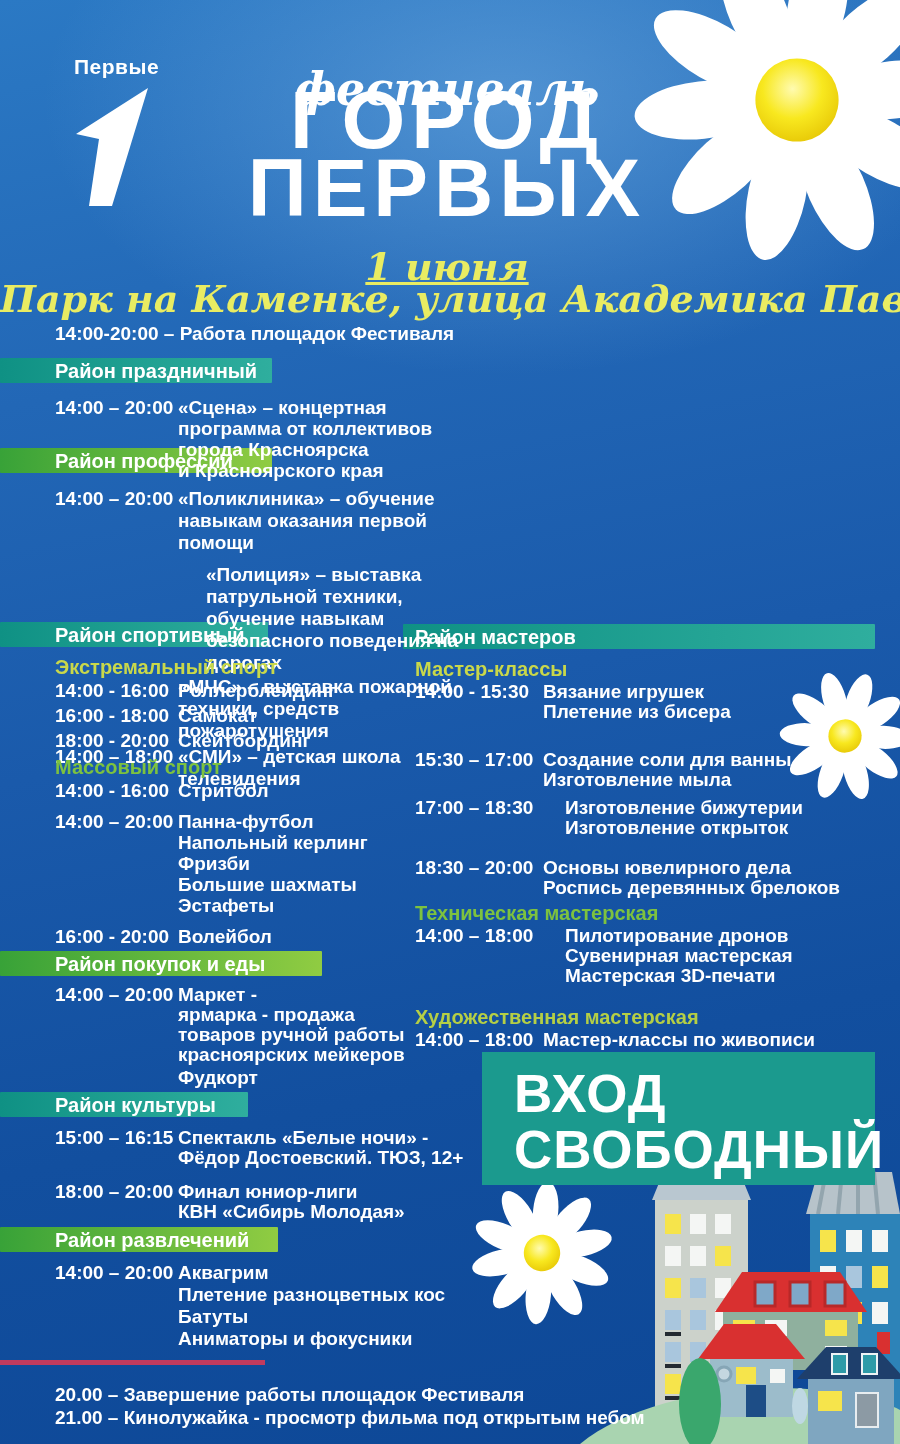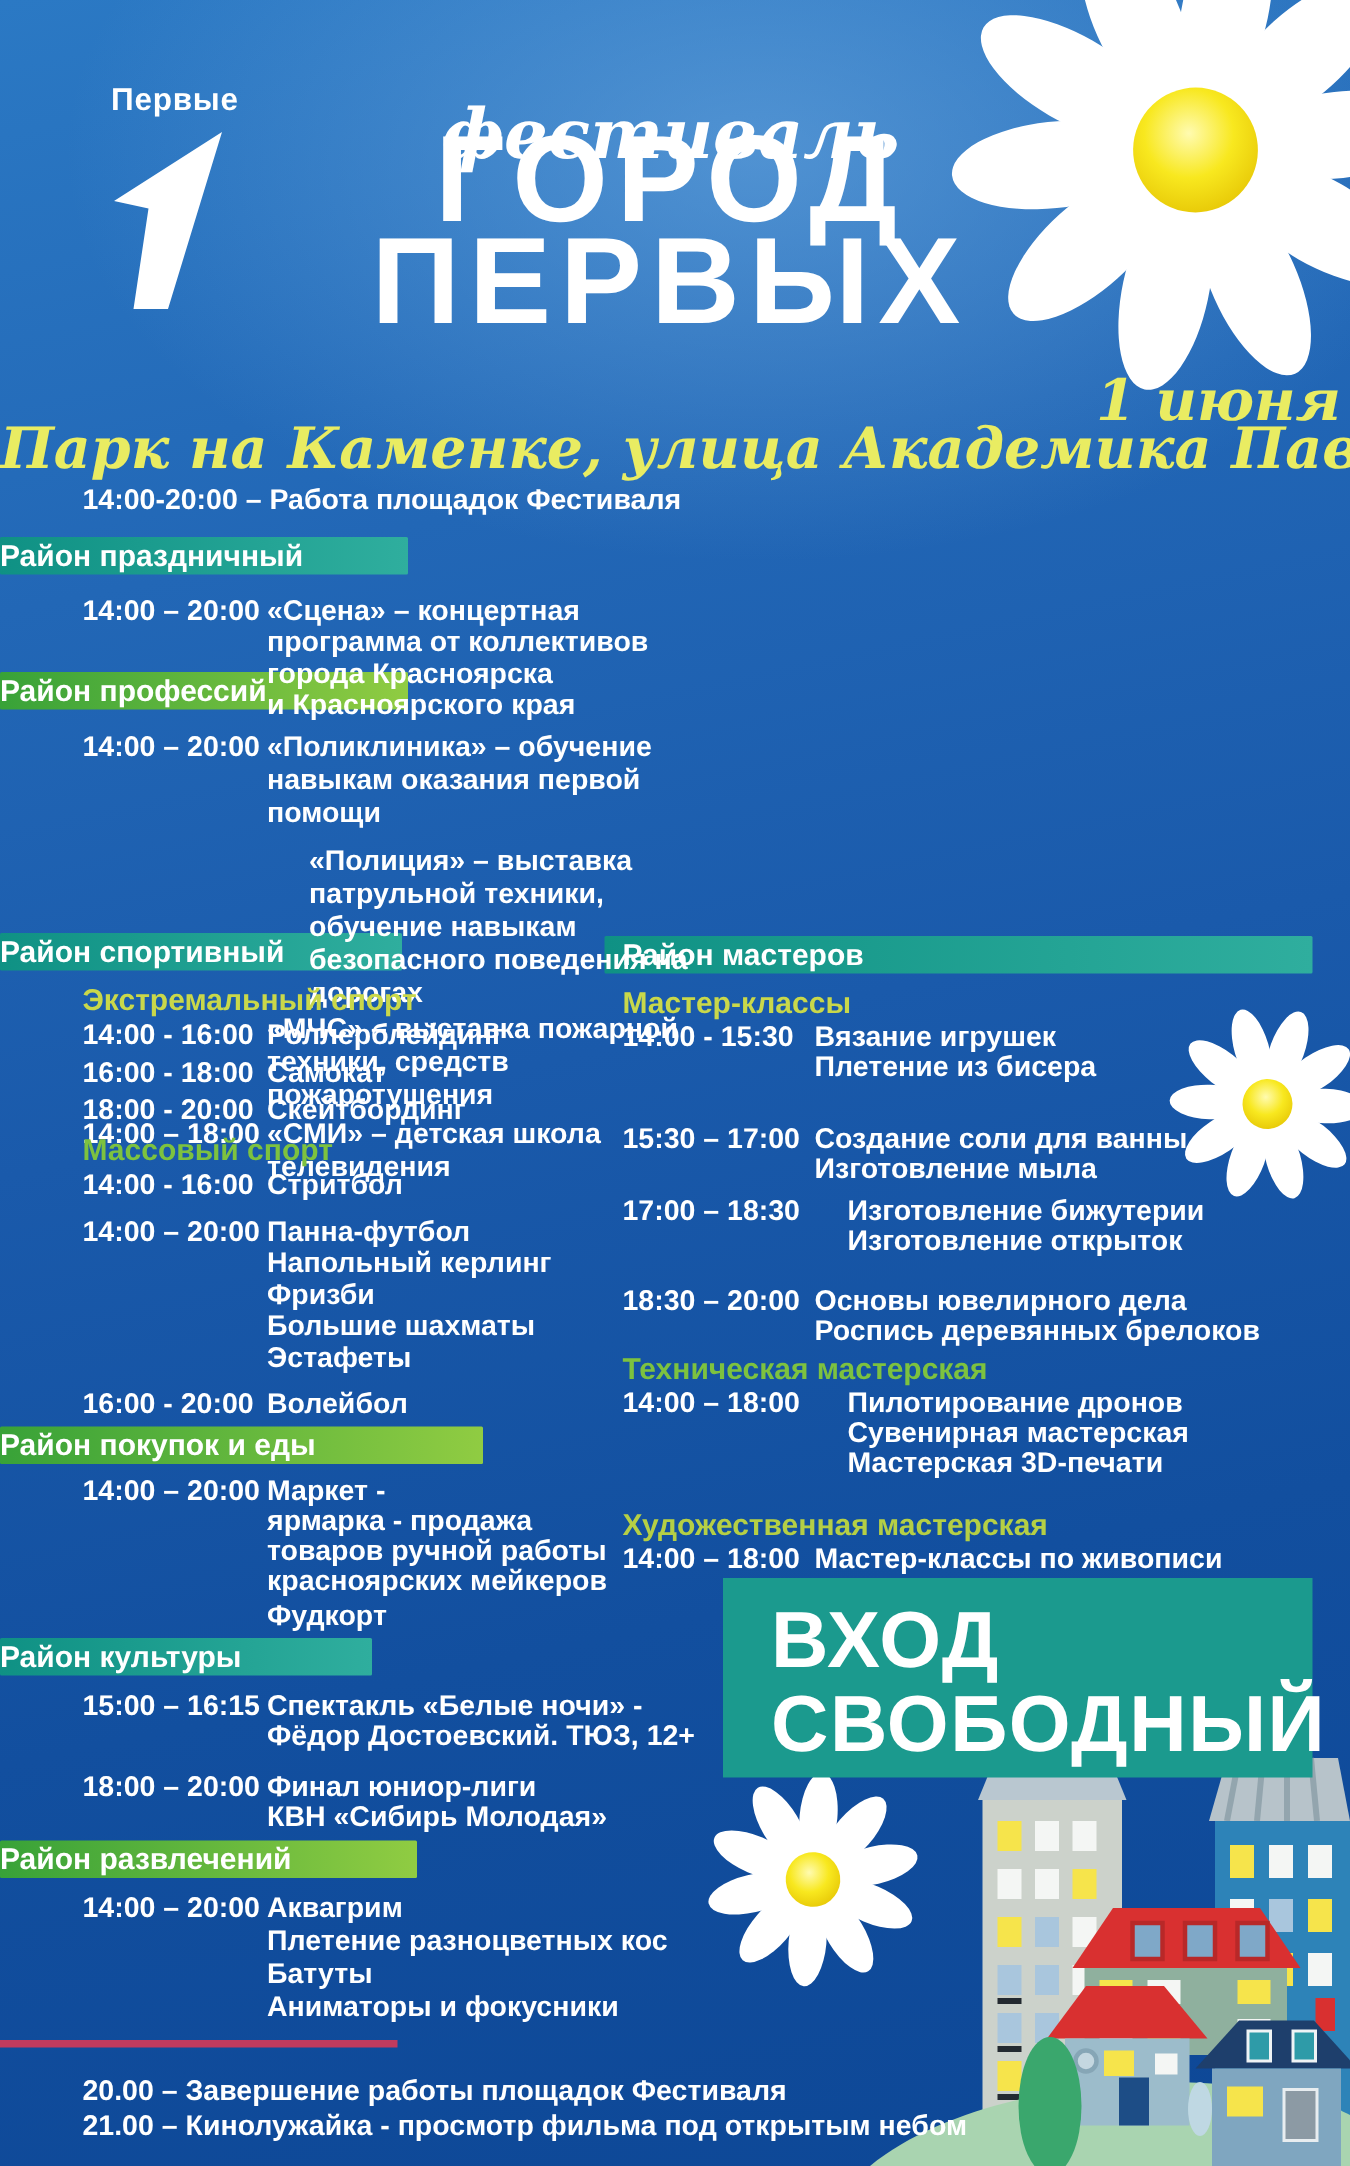--- a/index.html
+++ b/index.html
@@ -11,24 +11,24 @@
       linear-gradient(168deg,#2b79c4 0%,#2267b6 25%,#1a5aab 48%,#124f9f 72%,#0d4796 100%);
   }
   .abs{position:absolute;}
   
   .brand-label{top:55px;left:74px;font-size:21px;letter-spacing:.5px;}
   .script{font-family:"DejaVu Serif",serif;font-style:italic;font-weight:700;margin-top:24px;}
   .festival-script{top:38px;left:0;width:894px;text-align:center;font-size:46px;color:#fff;}
   .title{left:0;width:894px;text-align:center;font-size:82px;line-height:68px;letter-spacing:6px;}
   .title-1{top:86px;}
   .title-2{top:154px;}
-  .date-script{top:220px;left:0;width:894px;text-align:right;font-size:38px;color:#e9ec62;}
+  .date-script{top:220px;left:0;width:894px;text-align:center;font-size:38px;color:#e9ec62;text-decoration:underline;}
   .address-script{top:252px;left:0;width:900px;text-align:center;font-size:38px;color:#e9ec62;white-space:nowrap;}
   
-  .bar{height:25px;line-height:26px;font-size:20px;box-sizing:border-box;border-radius:1px;white-space:nowrap;}
+  .bar{height:25px;line-height:26px;font-size:20px;padding-left:55px;box-sizing:border-box;border-radius:1px;white-space:nowrap;}
   .bar.teal{background:linear-gradient(90deg,#0f9184,#2fae9e);}
   .bar.green{background:linear-gradient(90deg,#38a238,#90cc42);}
   .bar.right{padding-left:12px;}
   
   .flow{left:55px;width:420px;}
   .flow.rcol{left:415px;width:470px;}
   .row{display:flex;font-size:19px;line-height:20px;}
   .row .t{flex:0 0 123px;white-space:nowrap;}
   .rcol .row .t{flex:0 0 128px;}
   .row .a{white-space:pre-line;}

